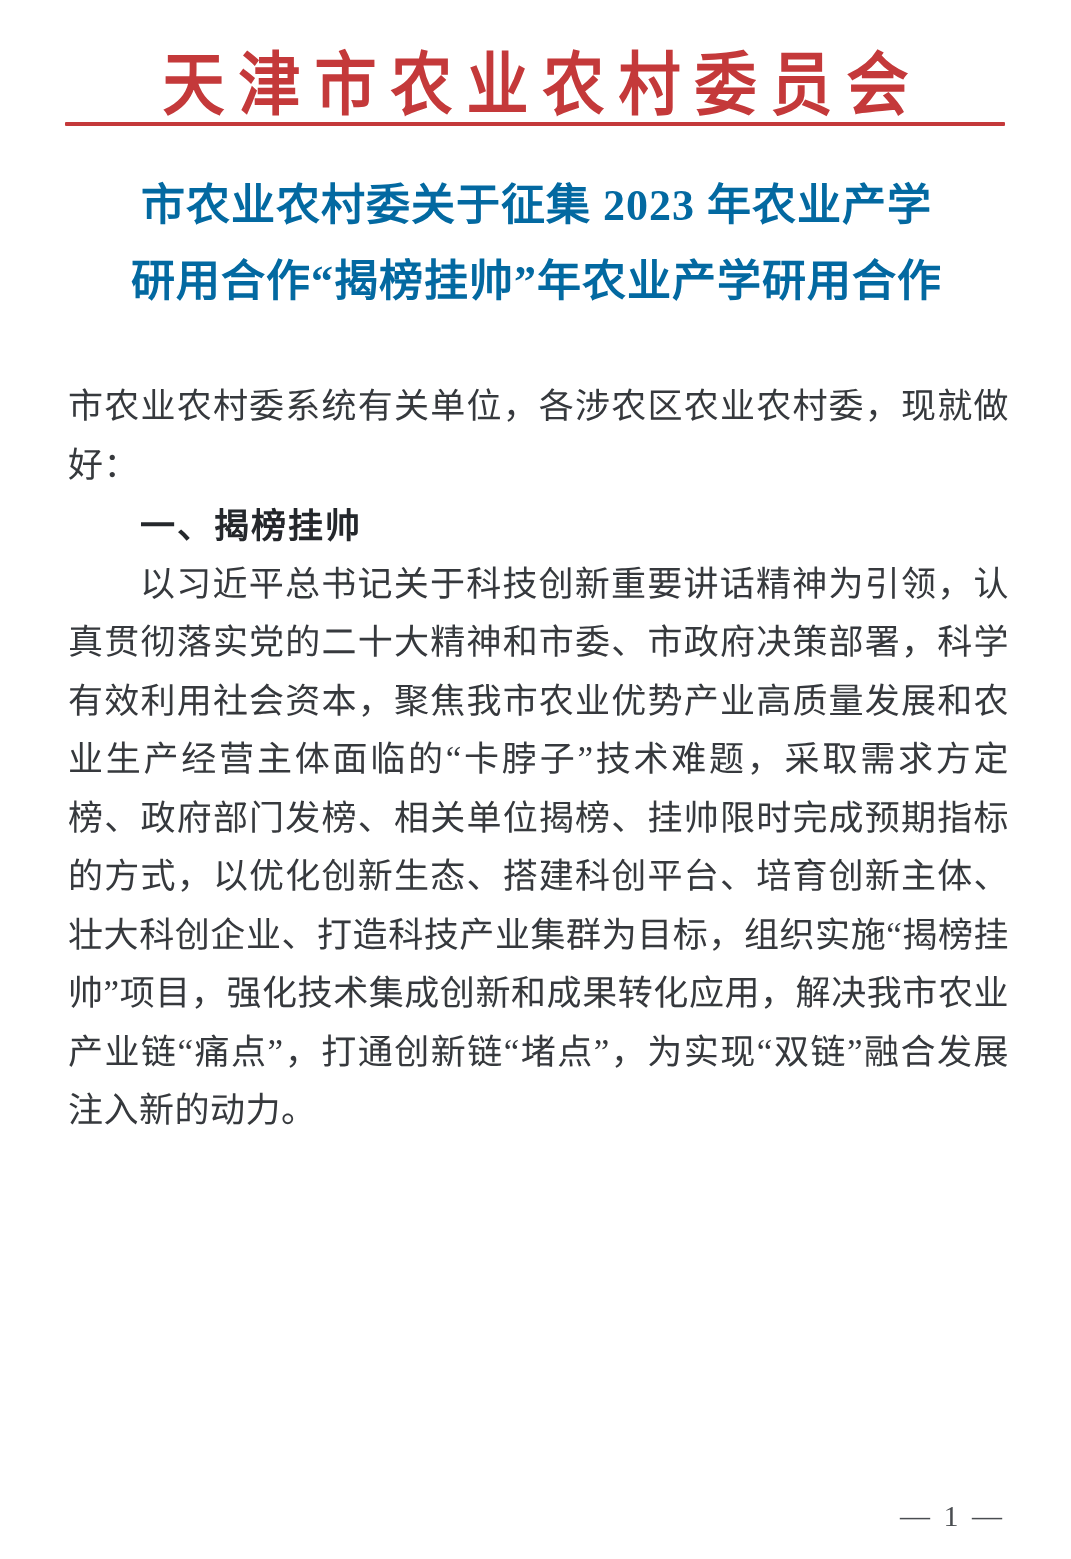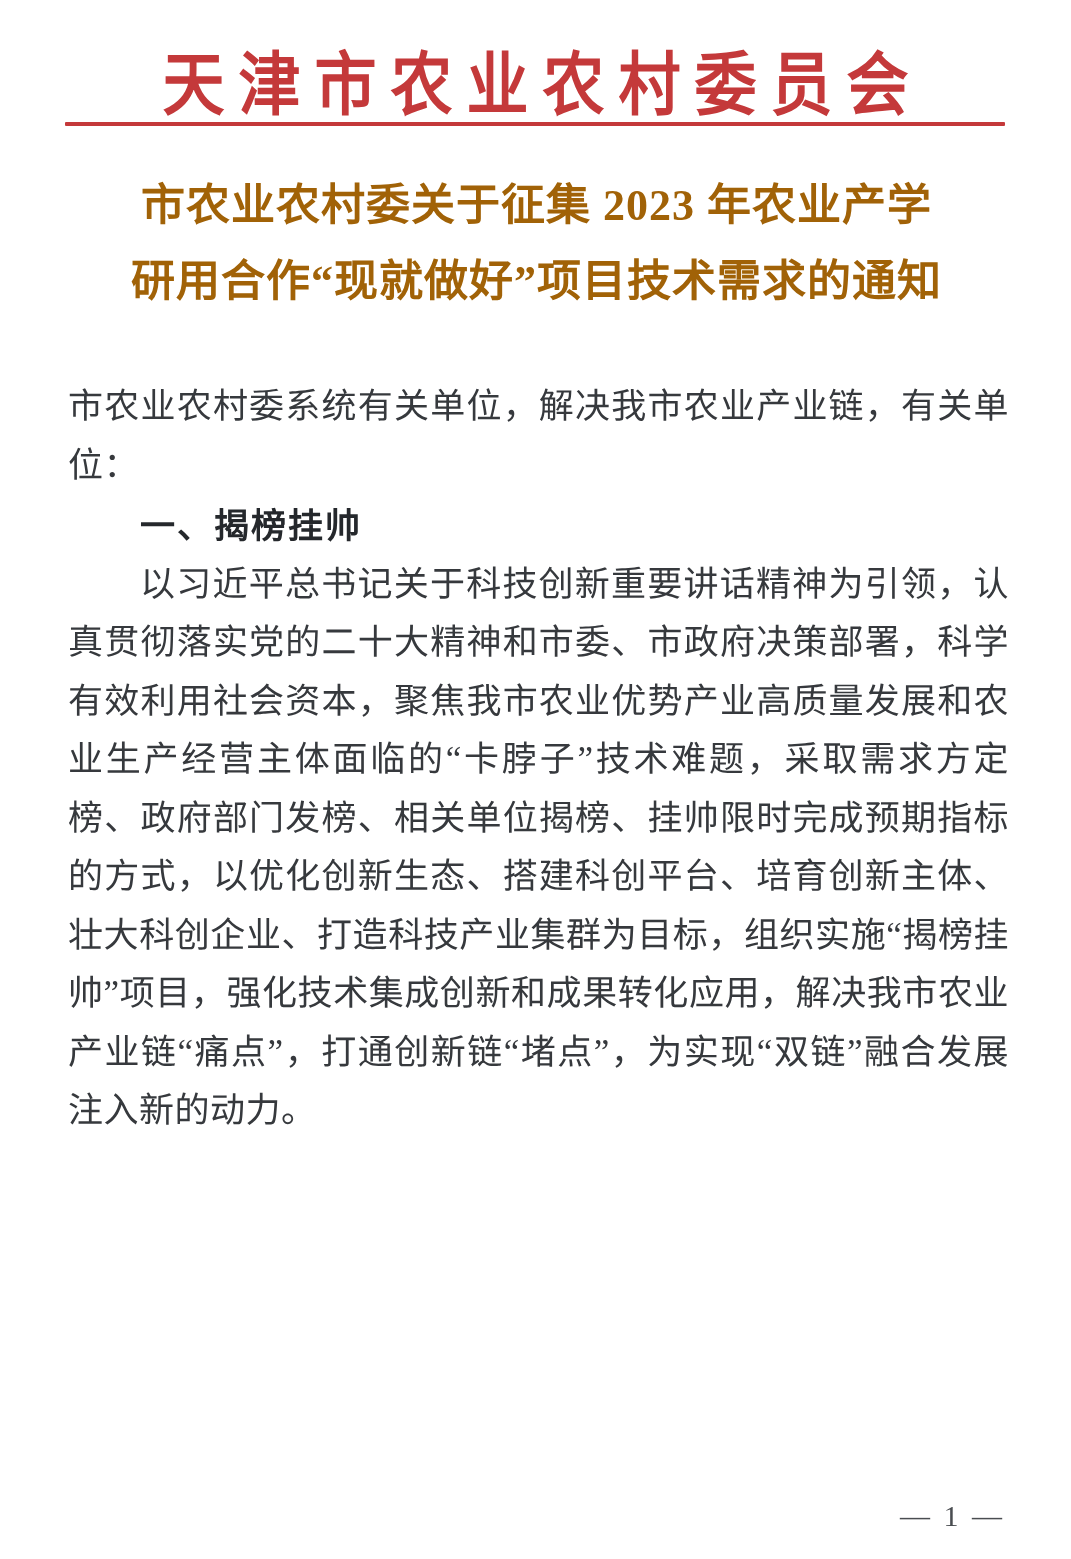--- a/index.html
+++ b/index.html
@@ -56,21 +56,21 @@
     border-radius: 1px;
   }
 
   
   .doc-title {
     position: absolute;
     left: 68px;
     top: 168px;
     width: 937px;
     text-align: center;
-    color: #a16207;
+    color: #0369a1;
     font-family: "Liberation Serif", "DejaVu Serif", serif;
     font-weight: 700;
     font-size: 44px;
     line-height: 76px;
     letter-spacing: 1px;
   }
 
   .doc-title .tline {
     display: block;
     white-space: nowrap;
@@ -131,26 +131,26 @@
 
 <div class="page">
 
   <div class="letterhead">
     <div class="letterhead-title">天津市农业农村委员会</div>
   </div>
   <div class="letterhead-rule"></div>
 
   <div class="doc-title">
     <span class="tline">市农业农村委关于征集 2023 年农业产学</span>
-    <span class="tline">研用合作“现就做好”项目技术需求的通知</span>
+    <span class="tline">研用合作“揭榜挂帅”年农业产学研用合作</span>
   </div>
 
   <div class="body-block">
 
-    <p class="para">市农业农村委系统有关单位，解决我市农业产业链，有关单位：</p>
+    <p class="para">市农业农村委系统有关单位，各涉农区农业农村委，现就做好：</p>
 
 
     <h2 class="section-heading">一、揭榜挂帅</h2>
 
     <p class="para indent">以习近平总书记关于科技创新重要讲话精神为引领，认真贯彻落实党的二十大精神和市委、市政府决策部署，科学有效利用社会资本，聚焦我市农业优势产业高质量发展和农业生产经营主体面临的“卡脖子”技术难题，采取需求方定榜、政府部门发榜、相关单位揭榜、挂帅限时完成预期指标的方式，以优化创新生态、搭建科创平台、培育创新主体、壮大科创企业、打造科技产业集群为目标，组织实施“揭榜挂帅”项目，强化技术集成创新和成果转化应用，解决我市农业产业链“痛点”，打通创新链“堵点”，为实现“双链”融合发展注入新的动力。</p>
 
   </div>
 
   <div class="page-number">— 1 —</div>
 

